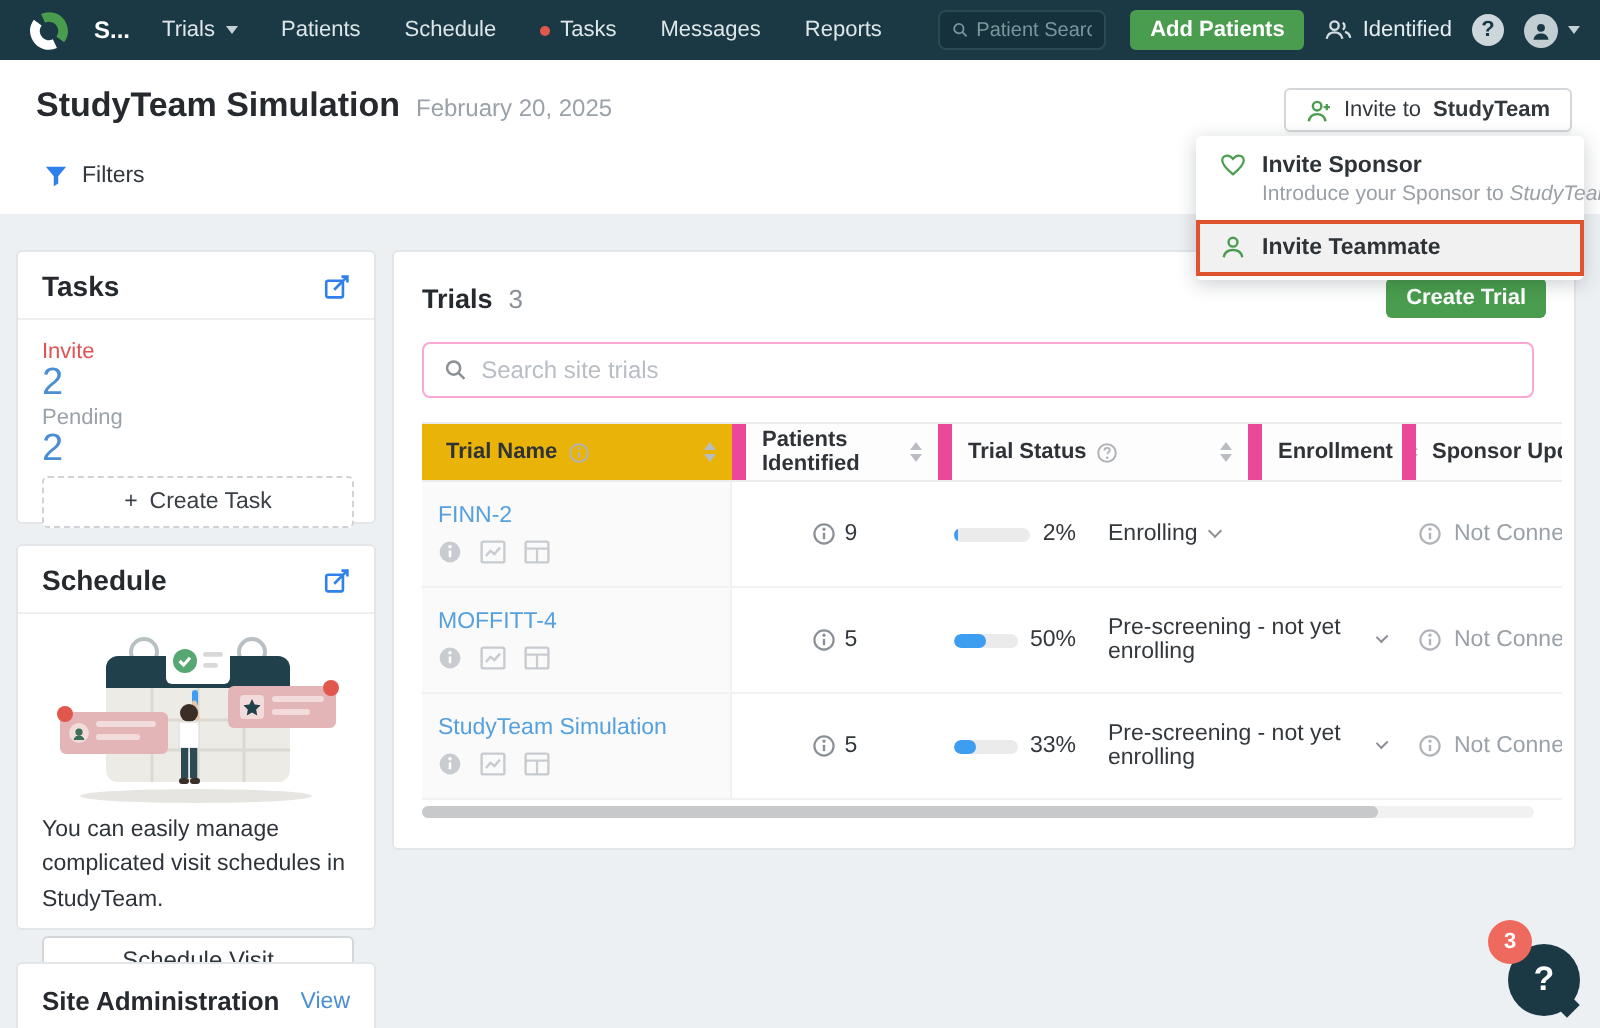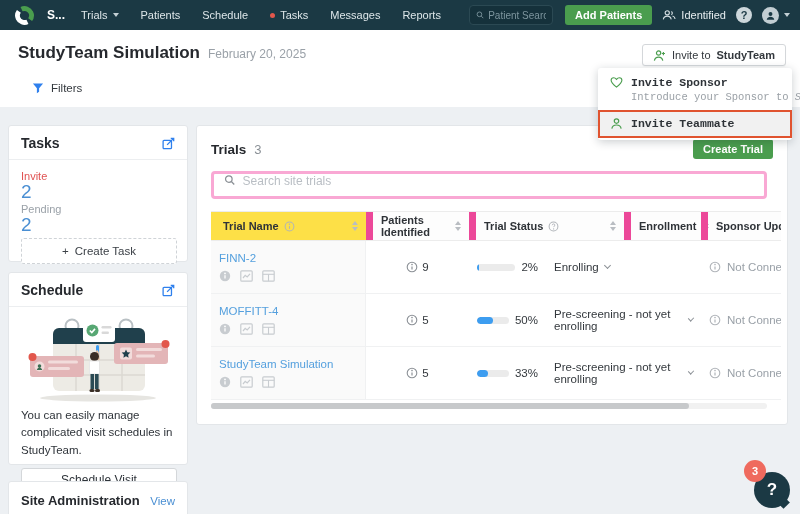--- a/index.html
+++ b/index.html
@@ -25,31 +25,31 @@
   .community { display:flex; align-items:center; gap:5px; font-size:11px; color:#e6edf0; cursor:pointer; white-space:nowrap; }
   .help-circle-sm { width:16px; height:16px; border-radius:50%; background:#cdd7db; color:#1b3944; font-size:11px; font-weight:bold;
                     display:flex; align-items:center; justify-content:center; cursor:pointer; }
   .avatar { width:17px; height:17px; border-radius:50%; background:#c3ced3; display:flex; align-items:center; justify-content:center; cursor:pointer; }
 
   
   .pagehead { position:absolute; top:30px; left:0; width:800px; height:77px; background:#ffffff; }
   .title-row { position:absolute; left:18px; top:13px; display:flex; align-items:baseline; gap:8px; }
   .page-title { font-size:17px; font-weight:bold; color:#26292e; }
   .page-date { font-size:12px; color:#9aa1a8; }
-  .filters { position:absolute; left:32px; top:52px; display:flex; align-items:center; gap:7px; cursor:pointer; }
+  .filters { position:absolute; left:22px; top:52px; display:flex; align-items:center; gap:7px; cursor:pointer; }
   .filters span { font-size:11.5px; color:#33383d; }
   .invite-btn { position:absolute; right:14px; top:14px; height:22px; background:#fff; border:1px solid #d4d7da; border-radius:3px;
                 display:flex; align-items:center; gap:6px; padding:0 10px; font-size:11px; color:#33383d; cursor:pointer;
                 box-shadow:0 1px 1px rgba(0,0,0,.04); }
   .invite-btn b { font-weight:bold; }
 
   
   .dropdown { position:absolute; left:598px; top:68px; width:194px; background:#fff; border-radius:3px; z-index:30;
               box-shadow:0 2px 10px rgba(20,30,40,.22); padding:2px 0; }
-  .dd-item { padding:6px 12px 7px 12px; cursor:pointer;font-family:Liberation Mono, monospace; }
+  .dd-item { padding:6px 12px 7px 12px; cursor:pointer; }
   .dd-head { display:flex; align-items:center; gap:8px; }
   .dd-title { font-size:11.5px; font-weight:bold; color:#2e3338; }
   .dd-desc { font-size:10.5px; color:#9aa0a6; margin:2px 0 0 21px; white-space:nowrap; }
   .dd-desc i { font-style:italic; }
   .dd-item.highlight { background:#f1f1f1; border:2px solid #e0532f; padding:5px 10px 6px 10px; }
 
   
   .card { position:absolute; background:#fff; border:1px solid #e3e6e9; border-radius:3px; }
   .card-head { display:flex; align-items:center; justify-content:space-between; padding:9px 12px 8px 12px; border-bottom:1px solid #eceef0; }
   .card-title { font-size:14px; font-weight:bold; color:#26292e; }
@@ -77,36 +77,36 @@
   .admin-row { display:flex; align-items:center; justify-content:space-between; padding:11px 12px; }
   .admin-title { font-size:13px; font-weight:bold; color:#26292e; }
   .view-link { font-size:11.5px; color:#4a8fd3; cursor:pointer; }
 
   
   #trials-panel { left:196px; top:125px; width:592px; height:300px; }
   .panel-head { display:flex; align-items:center; justify-content:space-between; padding:13px 14px 9px 14px; }
   .panel-title-wrap { display:flex; align-items:baseline; gap:8px; }
   .panel-title { font-size:13.5px; font-weight:bold; color:#26292e; }
   .panel-count { font-size:13px; color:#8a9096; }
-  .trial-search { margin:3px 14px 12px 14px; width:556px; height:28px; border:3px solid #f9a8d4; border-radius:4px;
-                  display:flex; align-items:flex-start; gap:7px; padding:0 10px; background:#fff; }
+  .trial-search { margin:3px 14px 12px 14px; width:556px; height:28px; border:1px solid #f9a8d4; border-radius:4px;
+                  display:flex; align-items:center; gap:7px; padding:0 10px; background:#fff; }
   .trial-search input { border:none; outline:none; font-size:12px; color:#555; width:100%; font-family:"Liberation Sans",sans-serif; }
   .trial-search input::placeholder { color:#b9bec4; }
 
   .table-wrap { margin-left:14px; width:570px; overflow:hidden; }
   .ttable { width:640px; }
   .thead { display:flex; height:30px; border-top:1px solid #ececec; border-bottom:1px solid #ececec; background:#fdfdfd; }
   .th { display:flex; align-items:center; font-size:11px; font-weight:bold; color:#2f3338; padding:0 8px; gap:5px; }
   .th + .th { border-left:7px solid #ec4899; }
   .col-name { width:155px; padding-left:12px; }
   .col-patients { width:103px; justify-content:center; }
   .col-enroll { width:77px; }
   .col-status { width:155px; }
   .col-sponsor { width:150px; }
-  .th.col-name { background:#fde047; }
+  .th.col-name { background:#eab308; }
   .sort { display:inline-flex; flex-direction:column; gap:2px; margin-left:auto; }
   .sort.inline { margin-left:2px; }
   .sort .up { width:0;height:0;border-left:3.5px solid transparent;border-right:3.5px solid transparent;border-bottom:4px solid #b9bdc2; }
   .sort .dn { width:0;height:0;border-left:3.5px solid transparent;border-right:3.5px solid transparent;border-top:4px solid #b9bdc2; }
 
   .trow { display:flex; height:53px; border-bottom:1px solid #f0f1f2; background:#fff; }
   .td { display:flex; align-items:center; font-size:11.5px; color:#33383d; padding:0 8px; gap:6px; }
   .td.col-name { background:#fafafa; flex-direction:column; align-items:flex-start; justify-content:center; gap:6px; border-right:1px solid #f0f1f2; }
   .trial-link { font-size:11.5px; color:#55a0de; text-decoration:none; cursor:pointer; }
   .row-icons { display:flex; gap:9px; align-items:center; }

